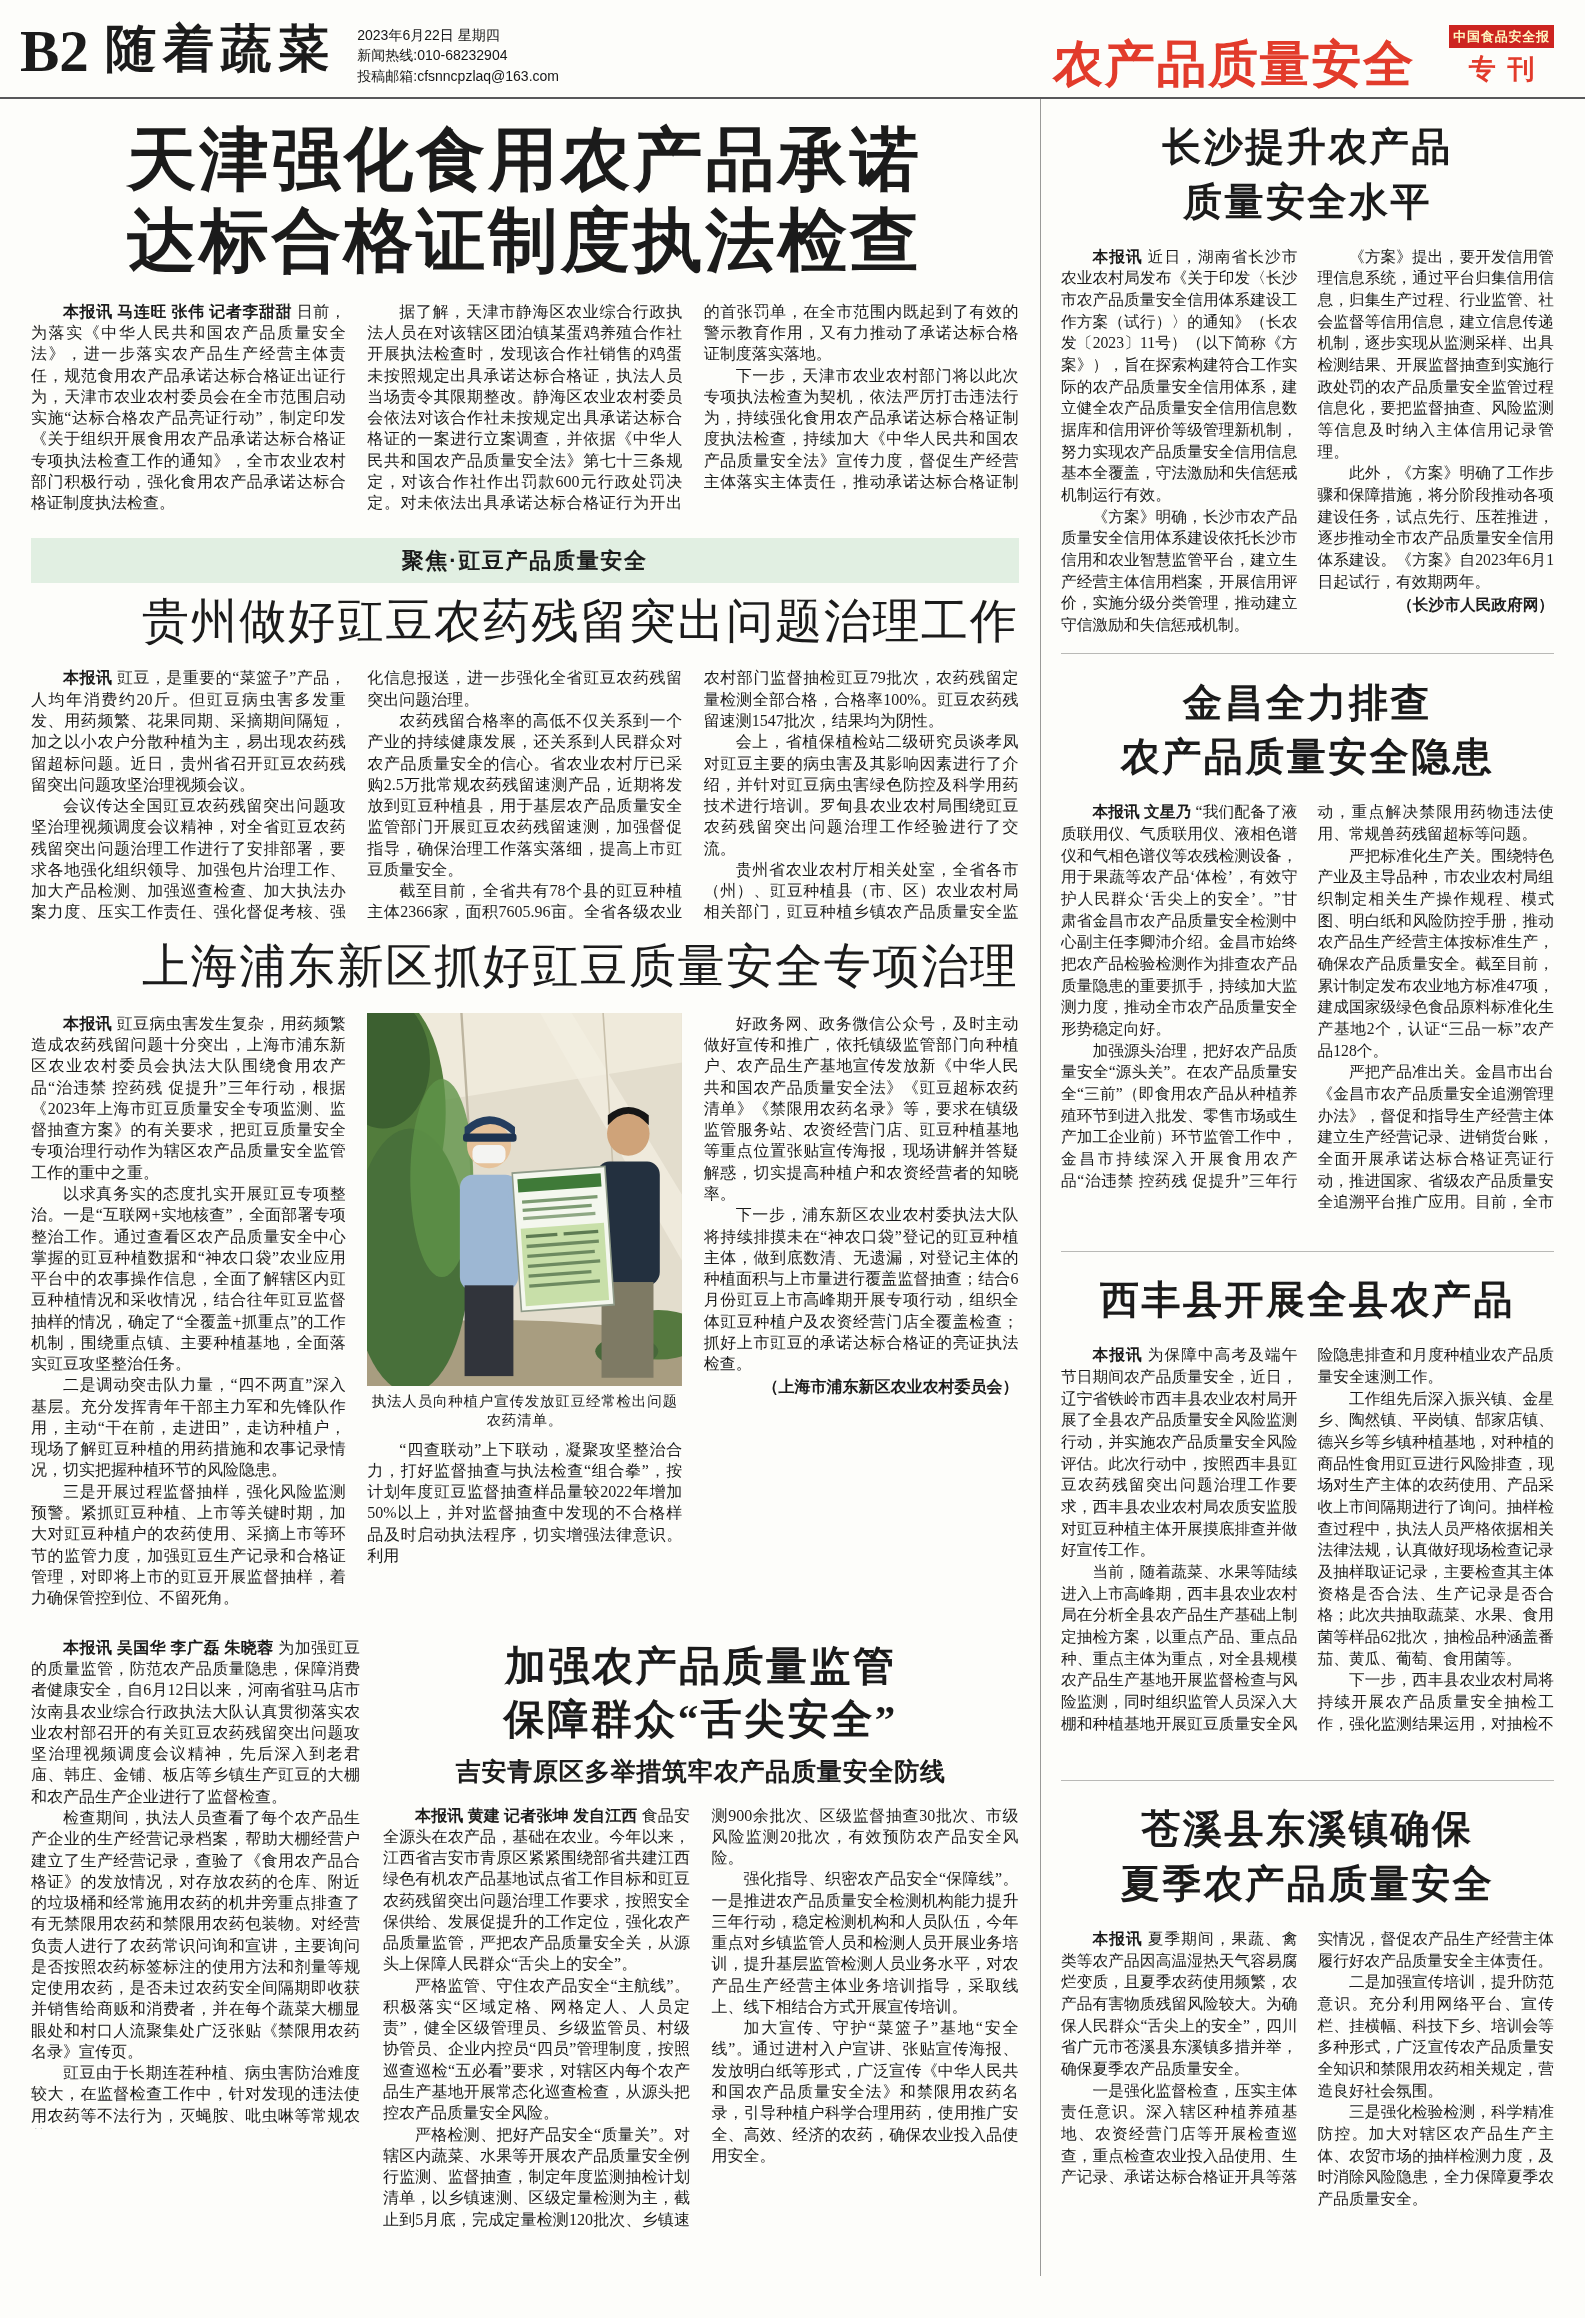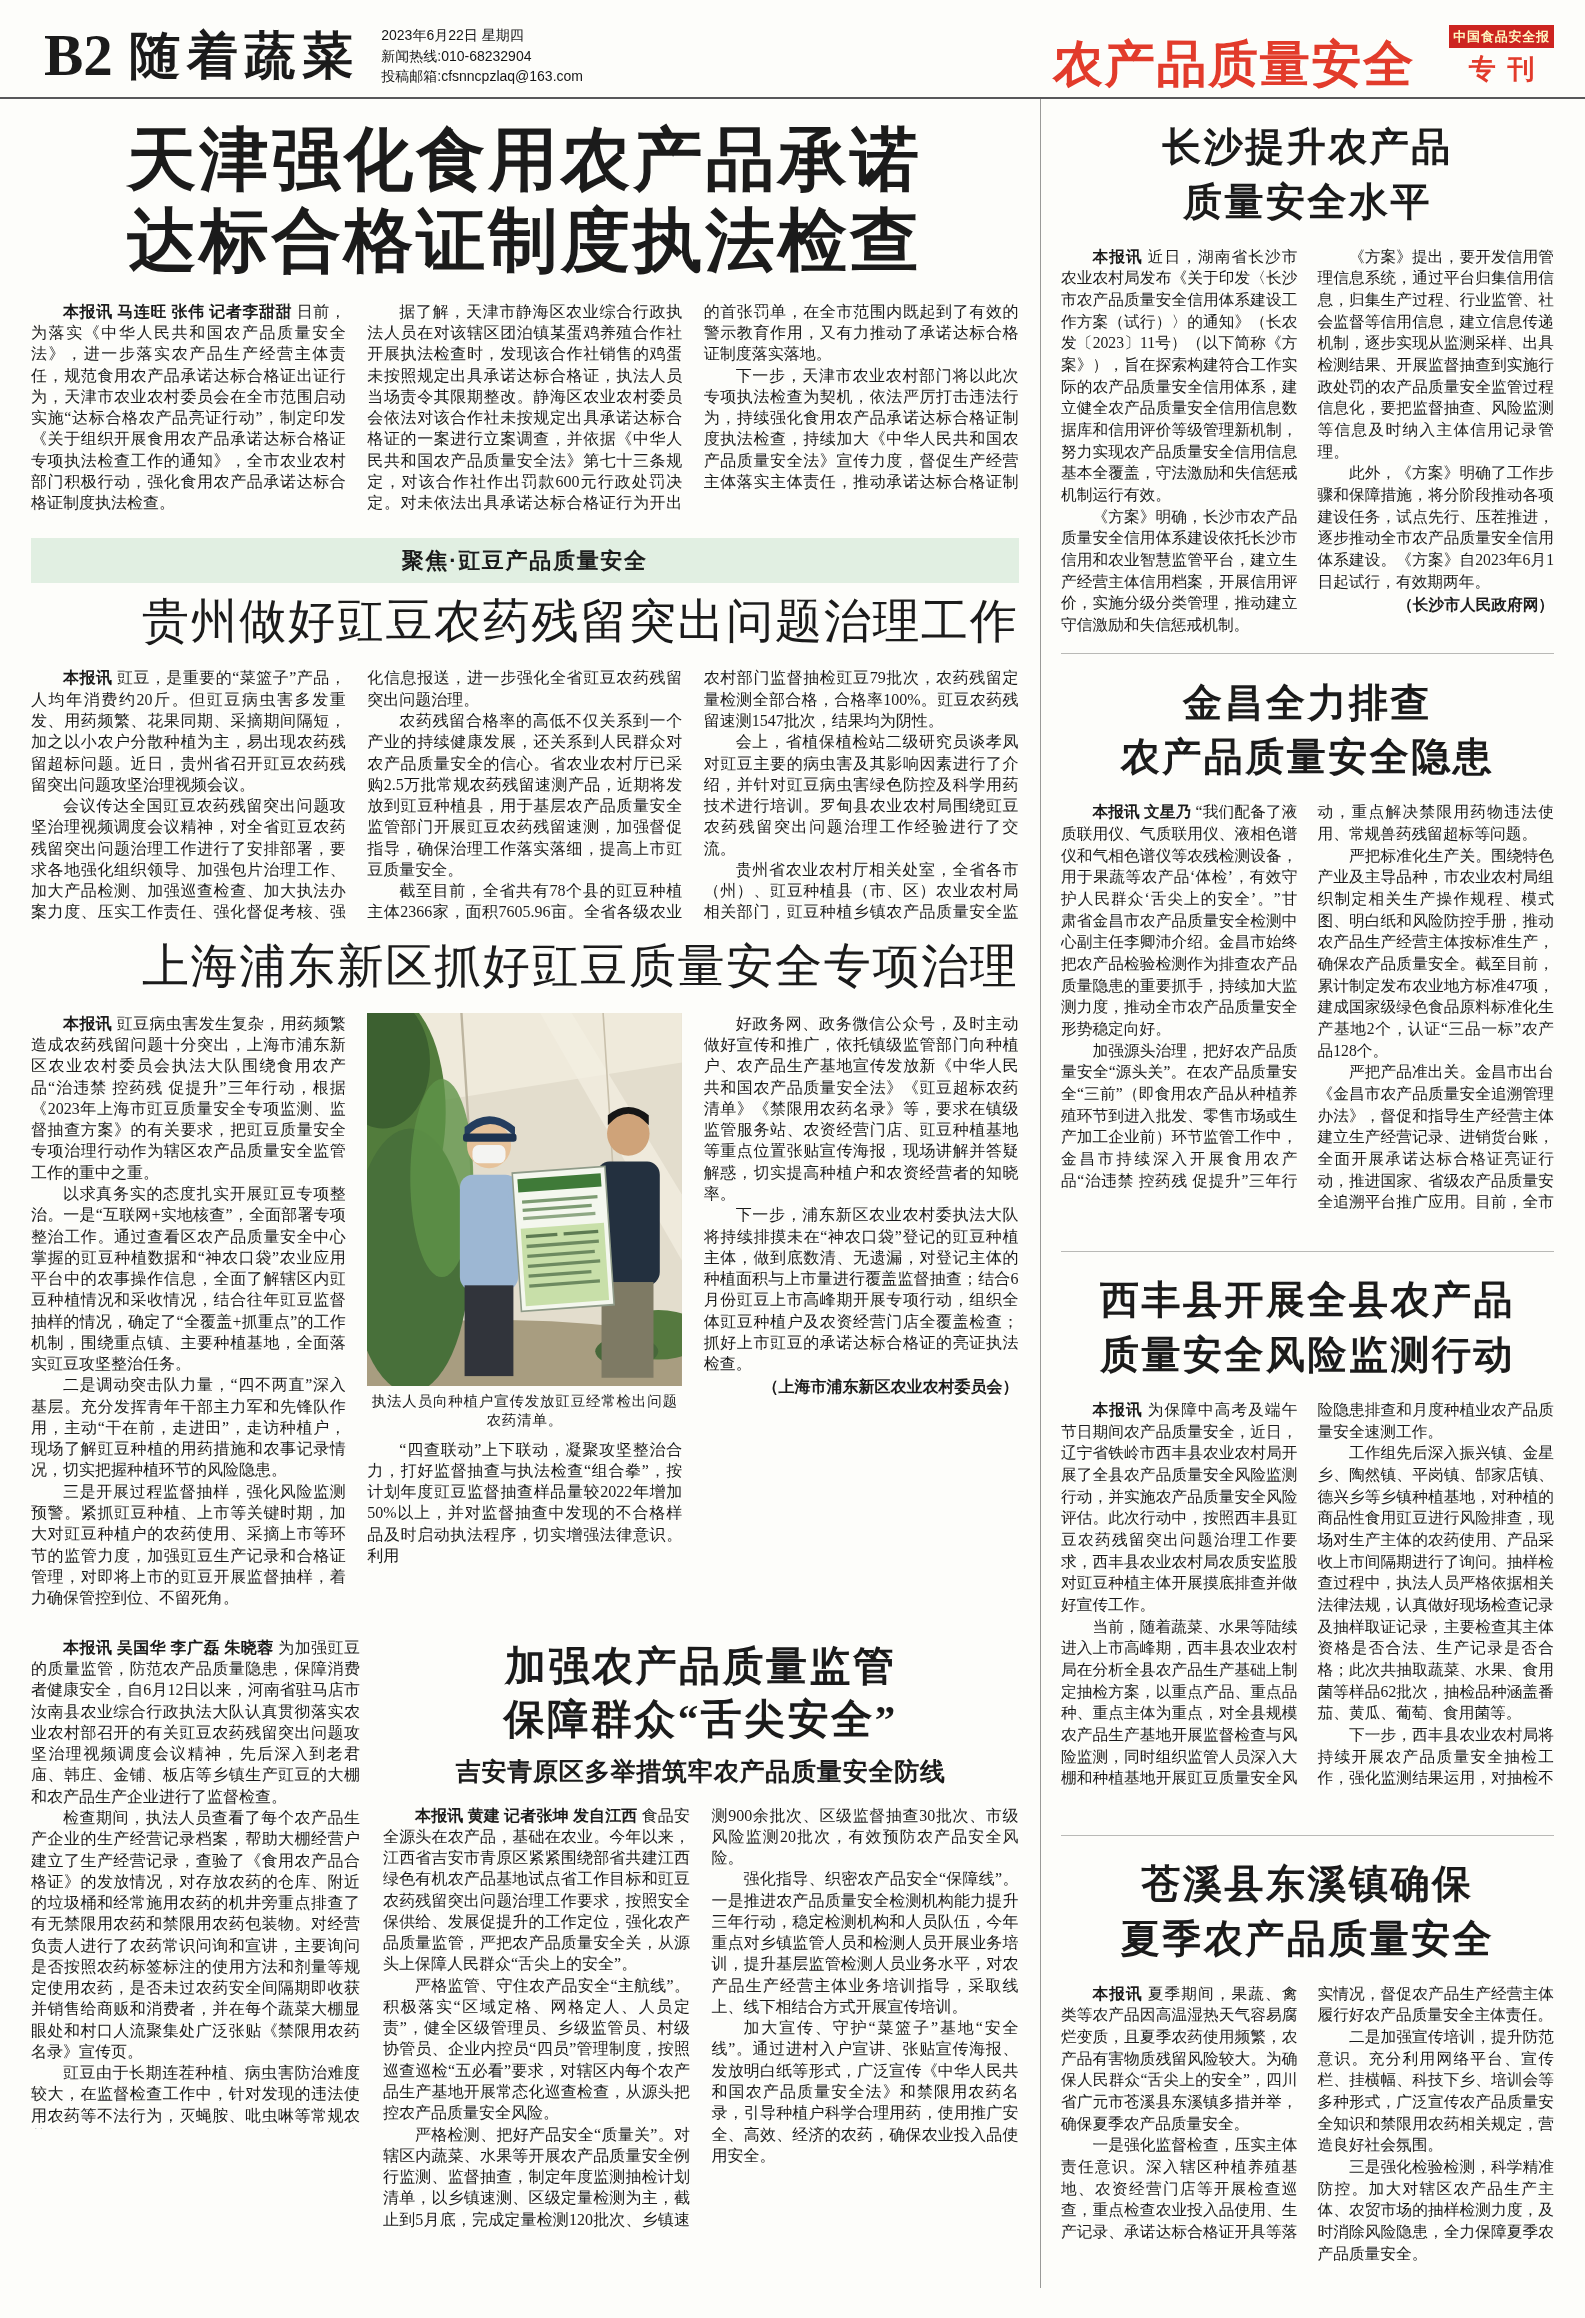--- a/index.html
+++ b/index.html
@@ -1,19 +1,19 @@
 <!DOCTYPE html>
 <html style="font-size:13.2px"><head>
 <meta charset="utf-8">
 <style>
   html,body{margin:0;padding:0;background:#e9e7e1;}
   .page{position:relative;width:1585px;min-height:2319px;margin:0 auto;background:#fdfdfa;
         font-family:"Liberation Serif","DejaVu Serif",serif;color:#1b1b1b;overflow:hidden;}
   
-  .header{display:flex;align-items:center;padding:25px 31px 10px 44px;border-bottom:2.5px solid #58585a;}
+  .header{display:flex;align-items:flex-start;padding:25px 31px 10px 20px;border-bottom:2.5px solid #58585a;}
   .edition{font-size:59px;font-weight:bold;line-height:.9;}
   .section-name{font-size:51px;font-weight:bold;letter-spacing:6.6px;margin-left:16.5px;line-height:.95;}
   .contact{margin-left:21.5px;font-size:14px;line-height:1.45;color:#151515;font-family:"Liberation Sans","DejaVu Sans",sans-serif;}
   .masthead{margin-left:auto;display:flex;align-items:flex-end;gap:26px;}
   .masthead-title{font-size:50px;font-weight:900;color:#e23b2b;letter-spacing:1.7px;line-height:.9;}
   .masthead-logo{display:flex;flex-direction:column;align-items:center;margin-left:8.3px;}
   .logo-box{background:#cd2420;color:#fef9c3;font-size:13px;font-weight:bold;padding:2.5px 4.1px;letter-spacing:0.8px;white-space:nowrap;}
   .supplement{color:#e23b2b;font-size:27px;font-weight:bold;letter-spacing:11.6px;margin-top:2.5px;text-indent:11.6px;}
   
   .main{display:grid;grid-template-columns:1009px 1fr;padding:0 31px;}
@@ -223,21 +223,20 @@
         <div class="rail-body jinchang-body">
           <p><b class="byline">本报讯 文星乃</b>
           <span>“我们配备了液质联用仪、气质联用仪、液相色谱仪和气相色谱仪等农残检测设备，用于果蔬等农产品‘体检’，有效守护人民群众‘舌尖上的安全’。”甘肃省金昌市农产品质量安全检测中心副主任李卿沛介绍。金昌市始终把农产品检验检测作为排查农产品质量隐患的重要抓手，持续加大监测力度，推动全市农产品质量安全形势稳定向好。</span></p>
           <div style="display:contents"><p>加强源头治理，把好农产品质量安全“源头关”。在农产品质量安全“三前”（即食用农产品从种植养殖环节到进入批发、零售市场或生产加工企业前）环节监管工作中，金昌市持续深入开展食用农产品“治违禁 控药残 促提升”三年行动，重点解决禁限用药物违法使用、常规兽药残留超标等问题。</p><p>严把标准化生产关。围绕特色产业及主导品种，市农业农村局组织制定相关生产操作规程、模式图、明白纸和风险防控手册，推动农产品生产经营主体按标准生产，确保农产品质量安全。截至目前，累计制定发布农业地方标准47项，建成国家级绿色食品原料标准化生产基地2个，认证“三品一标”农产品128个。</p><p>严把产品准出关。金昌市出台《金昌市农产品质量安全追溯管理办法》，督促和指导生产经营主体建立生产经营记录、进销货台账，全面开展承诺达标合格证亮证行动，推进国家、省级农产品质量安全追溯平台推广应用。目前，全市已有33家“三品一标”企业入驻国家级追溯平台，542家规模以上农产品生产经营主体入驻省级追溯信息平台，累计开具承诺达标合格证4万余张。</p></div>
         </div>
       </div>
 
       <div class="rail-article">
         <h2 class="h-rail">
           <div>西丰县开展全县农产品</div>
-          <div>质量安全风险监测行动</div>
         </h2>
         <div class="rail-body xifeng-body">
           <p><b class="byline">本报讯</b>
           <span>为保障中高考及端午节日期间农产品质量安全，近日，辽宁省铁岭市西丰县农业农村局开展了全县农产品质量安全风险监测行动，并实施农产品质量安全风险评估。此次行动中，按照西丰县豇豆农药残留突出问题治理工作要求，西丰县农业农村局农质安监股对豇豆种植主体开展摸底排查并做好宣传工作。</span></p>
           <div style="display:contents"><p>当前，随着蔬菜、水果等陆续进入上市高峰期，西丰县农业农村局在分析全县农产品生产基础上制定抽检方案，以重点产品、重点品种、重点主体为重点，对全县规模农产品生产基地开展监督检查与风险监测，同时组织监管人员深入大棚和种植基地开展豇豆质量安全风险隐患排查和月度种植业农产品质量安全速测工作。</p><p>工作组先后深入振兴镇、金星乡、陶然镇、平岗镇、郜家店镇、德兴乡等乡镇种植基地，对种植的商品性食用豇豆进行风险排查，现场对生产主体的农药使用、产品采收上市间隔期进行了询问。抽样检查过程中，执法人员严格依据相关法律法规，认真做好现场检查记录及抽样取证记录，主要检查其主体资格是否合法、生产记录是否合格；此次共抽取蔬菜、水果、食用菌等样品62批次，抽检品种涵盖番茄、黄瓜、葡萄、食用菌等。</p><p>下一步，西丰县农业农村局将持续开展农产品质量安全抽检工作，强化监测结果运用，对抽检不合格的农产品依法查处，切实保障全县人民群众“舌尖上的安全”。</p></div>
           
         </div>
       </div>
 
       <div class="rail-article">

